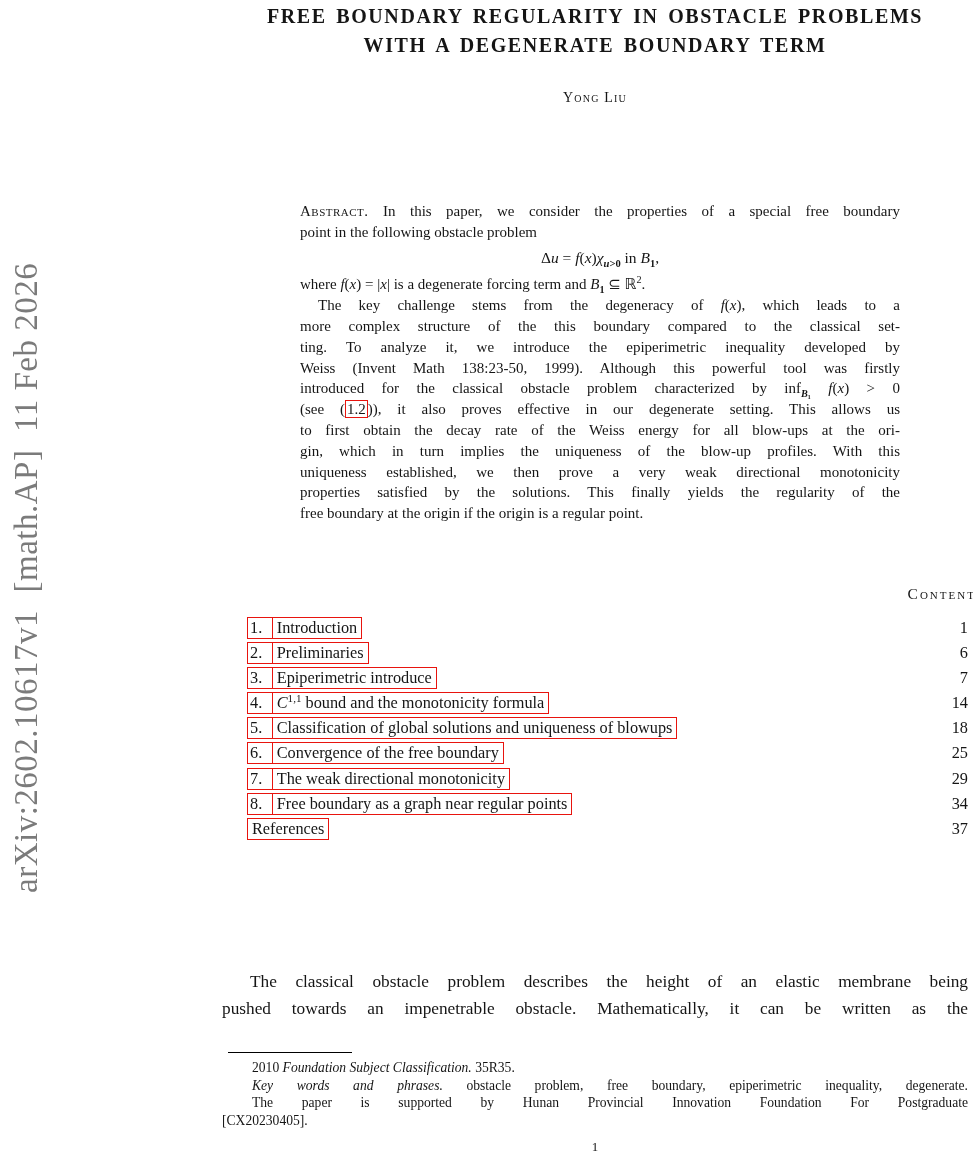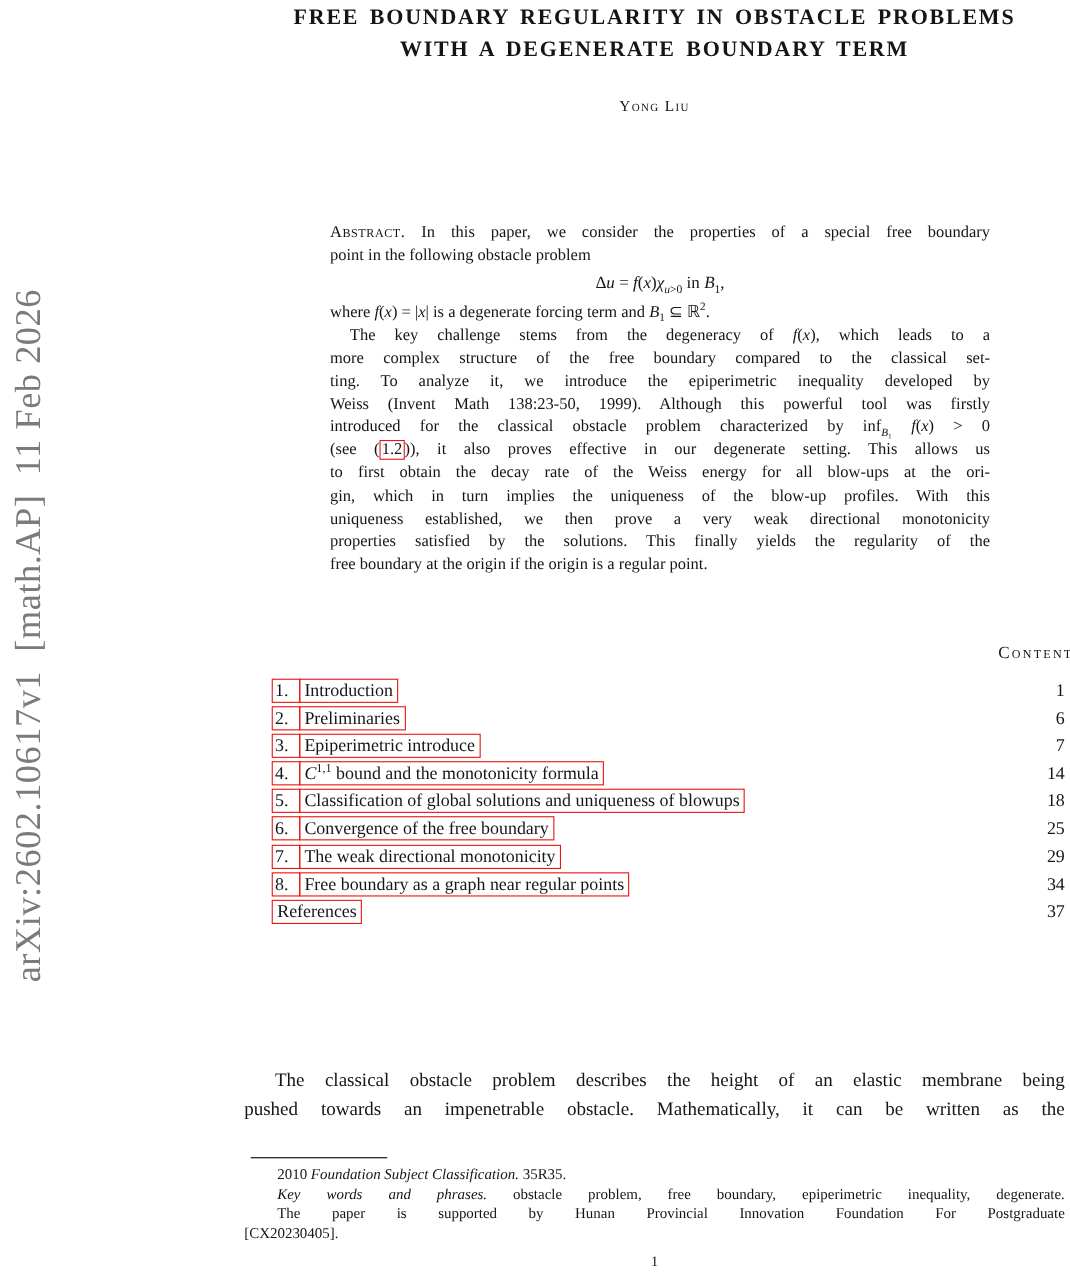--- a/index.html
+++ b/index.html
@@ -42,21 +42,21 @@
   .iline.ind{text-indent:28px;}
 
   .fn-rule{position:absolute;top:1052px;left:6px;width:124px;border-top:1.4px solid #000;}
   .fns{position:absolute;top:1059px;left:0;width:746px;font-size:13.6px;line-height:17.6px;}
   .fline.ind{text-indent:30px;}
   .fline.jw{text-align:justify;text-align-last:justify;}
 
   .pageno{position:absolute;top:1139px;left:0;width:746px;text-align:center;font-size:13px;}
 
   sup{font-size:68%;line-height:0;}
-  sub{font-size:68%;line-height:0;}
+  sub{font-size:68%;line-height:0;font-weight:bold;}
   .ref-link{border:1.5px solid var(--red);padding:0 1px;}
 </style>
 </head>
 <body>
 
 <div class="page">
   <div class="arxiv-stamp">arXiv:2602.10617v1  [math.AP]  11 Feb 2026</div>
 
   <div class="content">
     <div class="title">
@@ -65,21 +65,21 @@
     </div>
 
     <div class="author sc2">Yong Liu</div>
 
     <div class="abstract" id="abs">
         <div class="aline"><span class="sc">Abstract.</span> In this paper, we consider the properties of a special free boundary</div>
         <div class="aline nj">point in the following obstacle problem</div>
         <div class="aline eq">Δ<i>u</i> = <i>f</i>(<i>x</i>)<i>χ</i><sub><i>u</i>&gt;0</sub>  in  <i>B</i><sub>1</sub>,</div>
         <div class="aline nj">where <i>f</i>(<i>x</i>) = |<i>x</i>| is a degenerate forcing term and <i>B</i><sub>1</sub> ⊆ ℝ<sup>2</sup>.</div>
         <div class="aline ind">The key challenge stems from the degeneracy of <i>f</i>(<i>x</i>), which leads to a</div>
-        <div class="aline">more complex structure of the free boundary compared to the classical set-</div>
+        <div class="aline">more complex structure of the this boundary compared to the classical set-</div>
         <div class="aline">ting. To analyze it, we introduce the epiperimetric inequality developed by</div>
         <div class="aline">Weiss (Invent Math 138:23-50, 1999). Although this powerful tool was firstly</div>
         <div class="aline">introduced for the classical obstacle problem characterized by inf<sub><i>B</i>₁</sub> <i>f</i>(<i>x</i>) &gt; 0</div>
         <div class="aline">(see (<span class="ref-link">1.2</span>)), it also proves effective in our degenerate setting. This allows us</div>
         <div class="aline">to first obtain the decay rate of the Weiss energy for all blow-ups at the ori-</div>
         <div class="aline">gin, which in turn implies the uniqueness of the blow-up profiles. With this</div>
         <div class="aline">uniqueness established, we then prove a very weak directional monotonicity</div>
         <div class="aline">properties satisfied by the solutions. This finally yields the regularity of the</div>
         <div class="aline nj">free boundary at the origin if the origin is a regular point.</div>
       </div>

